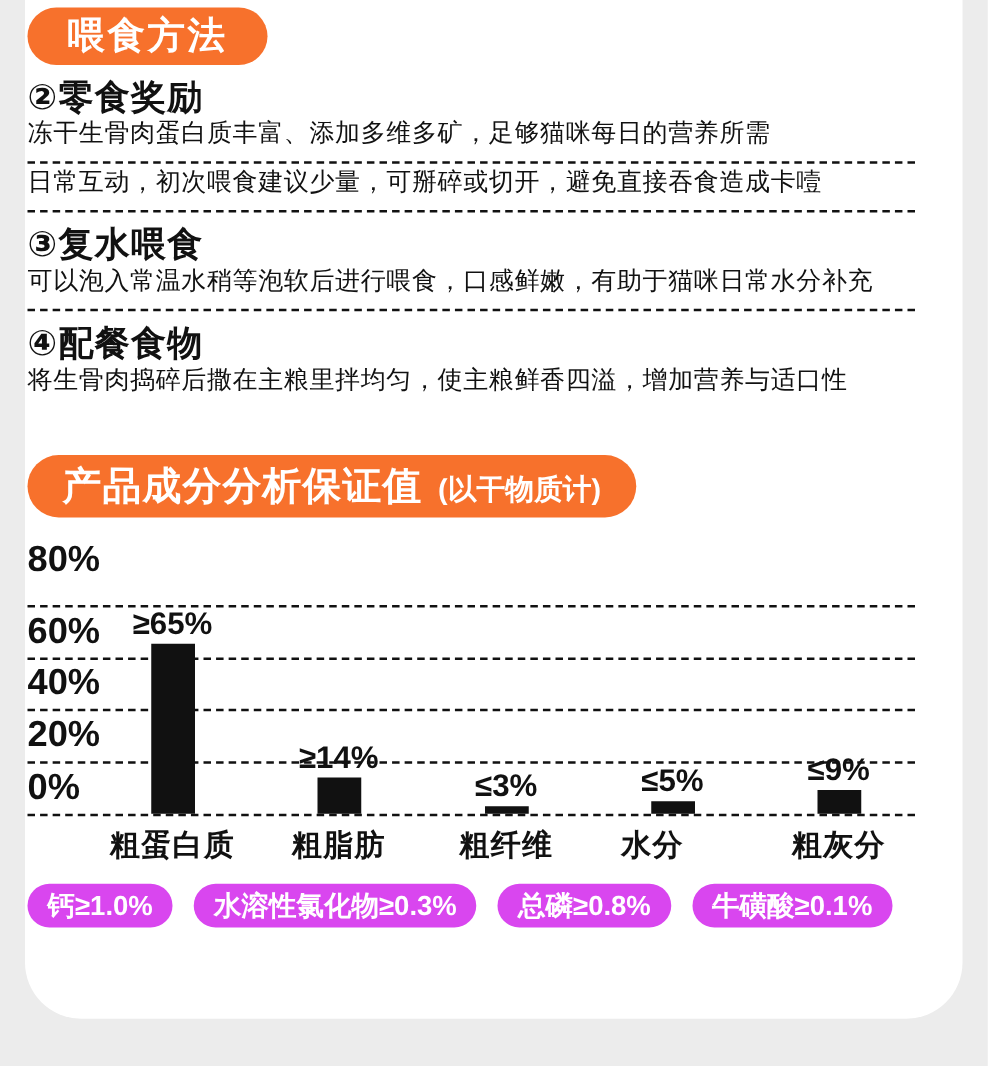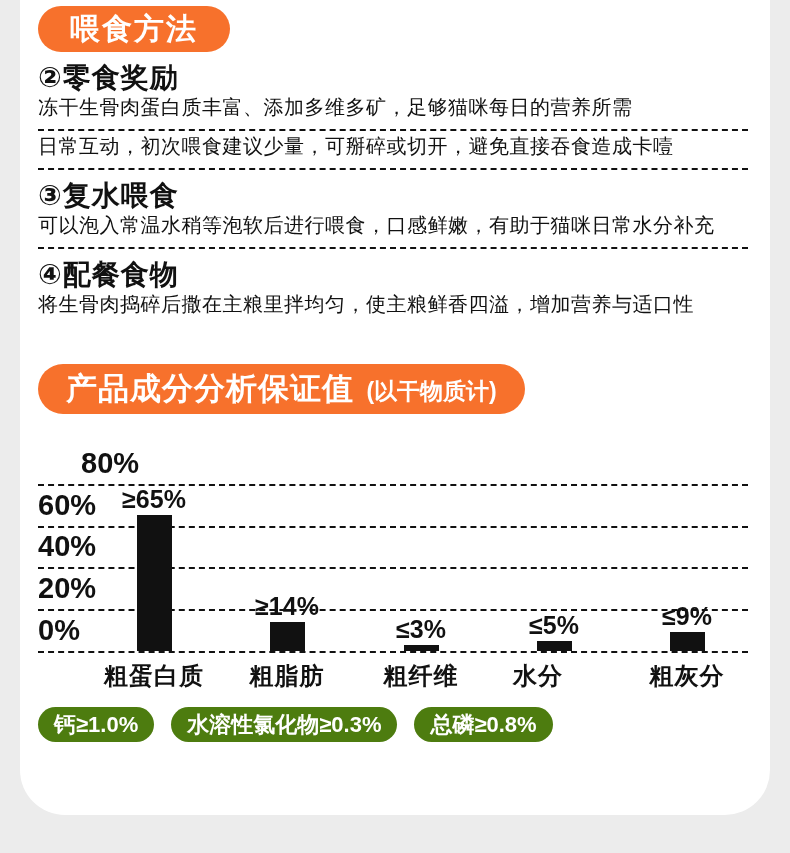--- a/index.html
+++ b/index.html
@@ -9,21 +9,21 @@
     font-family: "Liberation Sans", "DejaVu Sans", sans-serif;
     color: #111;
     overflow: hidden;
   }
   .card {
     position: absolute; left: 20px; top: 0;
     width: 750px; height: 815px;
     background: #fff;
     border-radius: 0 0 45px 45px;
   }
-  .content { padding: 0 20px 0 18px; }
+  .content { padding: 0 20px 0 2px; }
 
   .badge-wrap { margin-top: 6px; }
   .badge {
     display: inline-block;
     background: #F7712C;
     color: #fff;
     height: 46px; line-height: 46px;
     padding: 0 32px;
     border-radius: 24px;
     font-size: 30px; font-weight: bold;
@@ -95,21 +95,21 @@
     transform: translateX(-50%);
     letter-spacing: 1px;
   }
 
   .pills {
     display: flex;
     gap: 17px;
     margin-top: 11px;
   }
   .pill {
-    background: #4d7c0f;
+    background: #d946ef;
     color: #fff;
     height: 35px; line-height: 35px;
     padding: 0 16px;
     border-radius: 18px;
     font-size: 22px; font-weight: bold;
     white-space: nowrap;
   }
 </style>
 </head>
 <body>
@@ -145,21 +145,21 @@
 
     <div class="analysis-badge-wrap">
       <div class="analysis-badge">
         <span class="main">产品成分分析保证值</span>
         <span class="note">(以干物质计)</span>
       </div>
     </div>
 
     <div class="chart" id="chart">
         <div class="gridline" style="top: 27.8px;"></div>
-        <div class="ytick" style="bottom: 216px; margin-left: 43px;">80%</div>
+        <div class="ytick" style="bottom: 231px;">80%</div>
         <div class="gridline" style="top: 69.6px;"></div>
         <div class="ytick" style="bottom: 174.4px;">60%</div>
         <div class="gridline" style="top: 111.4px;"></div>
         <div class="ytick" style="bottom: 132.6px;">40%</div>
         <div class="gridline" style="top: 153.2px;"></div>
         <div class="ytick" style="bottom: 90.8px;">20%</div>
         <div class="gridline" style="top: 195px;"></div>
         <div class="ytick" style="bottom: 49px;">0%</div>
         <div class="bar" style="left: 98.5px; bottom: 45px; height: 136px; background: rgb(17, 17, 17);"></div>
         <div class="bar-value" style="left: 116px; bottom: 182px;">≥65%</div>
@@ -175,16 +175,17 @@
         <div class="bar-cat" style="left: 500px; top: 204px;">水分</div>
         <div class="bar" style="left: 631.5px; bottom: 45px; height: 19px; background: rgb(17, 17, 17);"></div>
         <div class="bar-value" style="left: 649px; bottom: 65px;">≤9%</div>
         <div class="bar-cat" style="left: 649px; top: 204px;">粗灰分</div>
       </div>
 
     <div class="pills">
       <div class="pill">钙≥1.0%</div>
       <div class="pill">水溶性氯化物≥0.3%</div>
       <div class="pill">总磷≥0.8%</div>
+      <div class="pill">牛磺酸≥0.1%</div>
     </div>
 
   </div>
 </div>
 
 </body></html>

